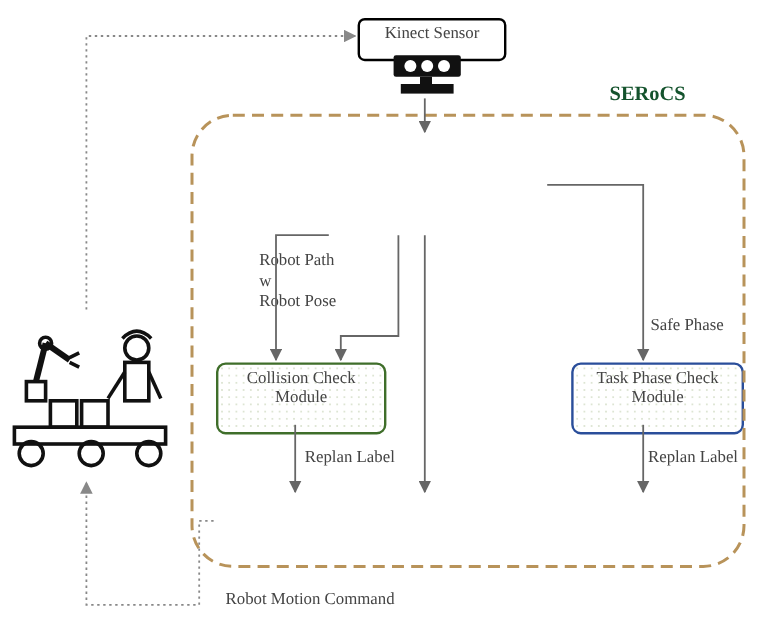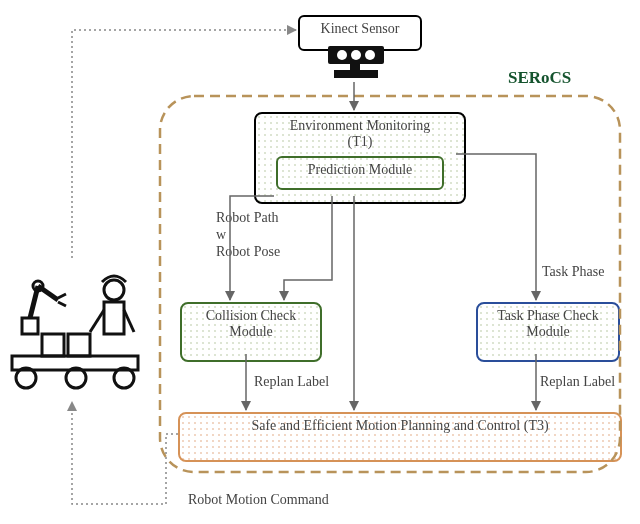--- a/index.html
+++ b/index.html
@@ -26,52 +26,41 @@
       <circle cx="36" cy="11" r="5" fill="#fff"></circle>
       <circle cx="50" cy="11" r="5" fill="#fff"></circle>
       <rect x="30" y="20" width="10" height="6" fill="#111"></rect>
       <rect x="14" y="26" width="44" height="8" fill="#111"></rect>
     </svg>
   </span>
 
 
   <span class="label" style="left:508px;top:68px;color:#14532d;font-weight:bold;font-size:17px">SERoCS</span>
 
-  <div class="box dot-fill" style="left:254px;top:112px;width:200px;height:80px;border-color:#000">
-    <span style="white-space:pre">Environment Monitoring
-(T1)</span>
-
-    <div class="box" style="position:relative;left:auto;top:auto;margin-top:6px;width:156px;height:22px;border-color:#3f6e2a;border-radius:6px;background:transparent">
-      <span>Prediction Module</span>
-    </div>
-  </div>
 
   <span class="label" style="left:216px;top:210px">Robot Path
 w
 Robot Pose</span>
 
 
-  <span class="label" style="left:542px;top:264px">Task Phase</span>
+  <span class="label" style="left:542px;top:264px">Safe Phase</span>
 
   <div class="box dot-fill" style="left:180px;top:302px;width:130px;height:48px;border-color:#3f6e2a">
     <span style="white-space:pre">Collision Check
 Module</span>
   </div>
 
   <div class="box dot-fill" style="left:476px;top:302px;width:132px;height:48px;border-color:#2a4e9a">
     <span style="white-space:pre">Task Phase Check
 Module</span>
   </div>
 
   <span class="label" style="left:254px;top:374px">Replan Label</span>
   <span class="label" style="left:540px;top:374px">Replan Label</span>
 
-  <div class="box dot-fill-orange" style="left:178px;top:412px;width:432px;height:38px;border-color:#d69257">
-    <span>Safe and Efficient Motion Planning and Control (T3)</span>
-  </div>
 
   <span class="label" style="left:188px;top:492px">Robot Motion Command</span>
 
   <span style="position:absolute;left:8px;top:260px">
     <svg width="138" height="140">
 
       <rect x="4" y="96" width="126" height="14" fill="none" stroke="#111" stroke-width="3"></rect>
       <circle cx="18" cy="118" r="10" fill="none" stroke="#111" stroke-width="3"></circle>
       <circle cx="68" cy="118" r="10" fill="none" stroke="#111" stroke-width="3"></circle>
       <circle cx="116" cy="118" r="10" fill="none" stroke="#111" stroke-width="3"></circle>

